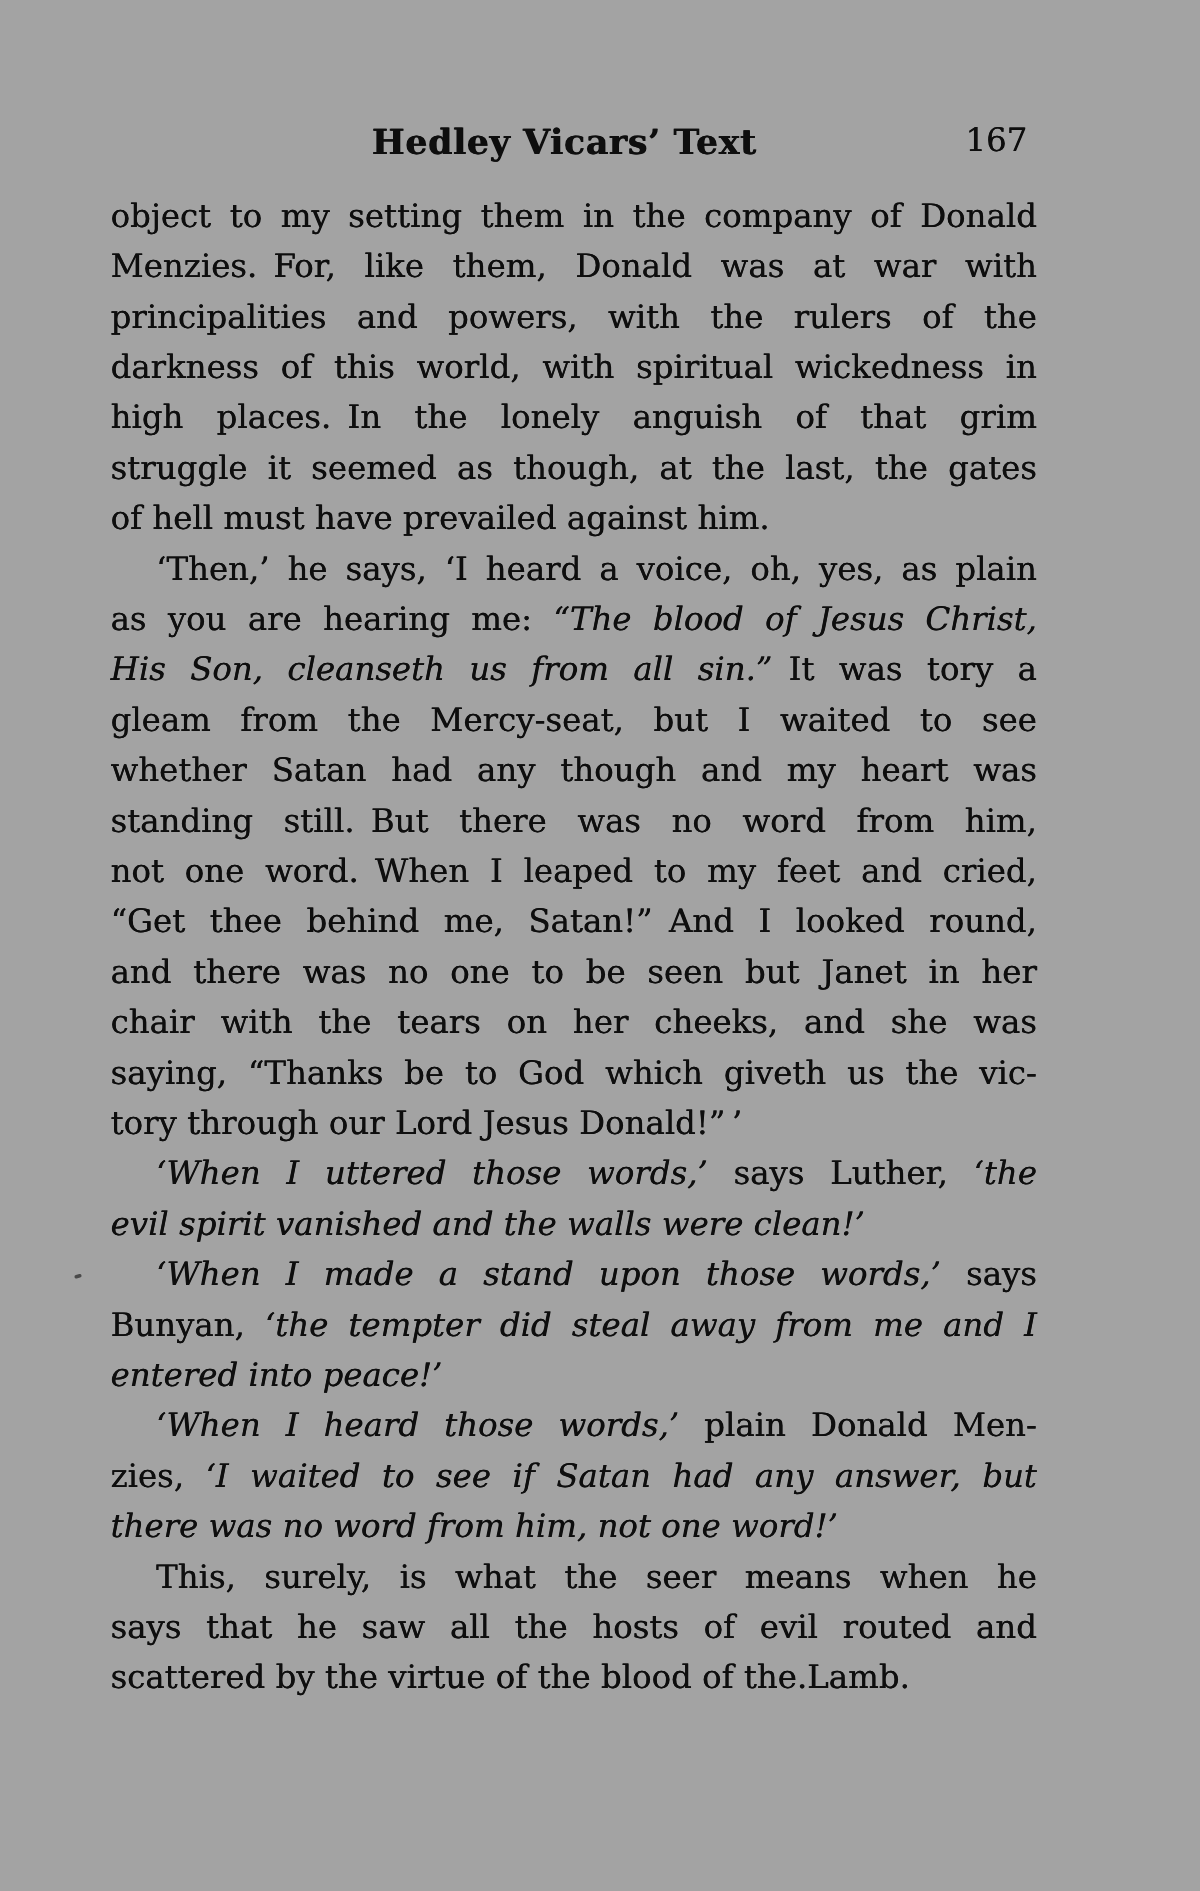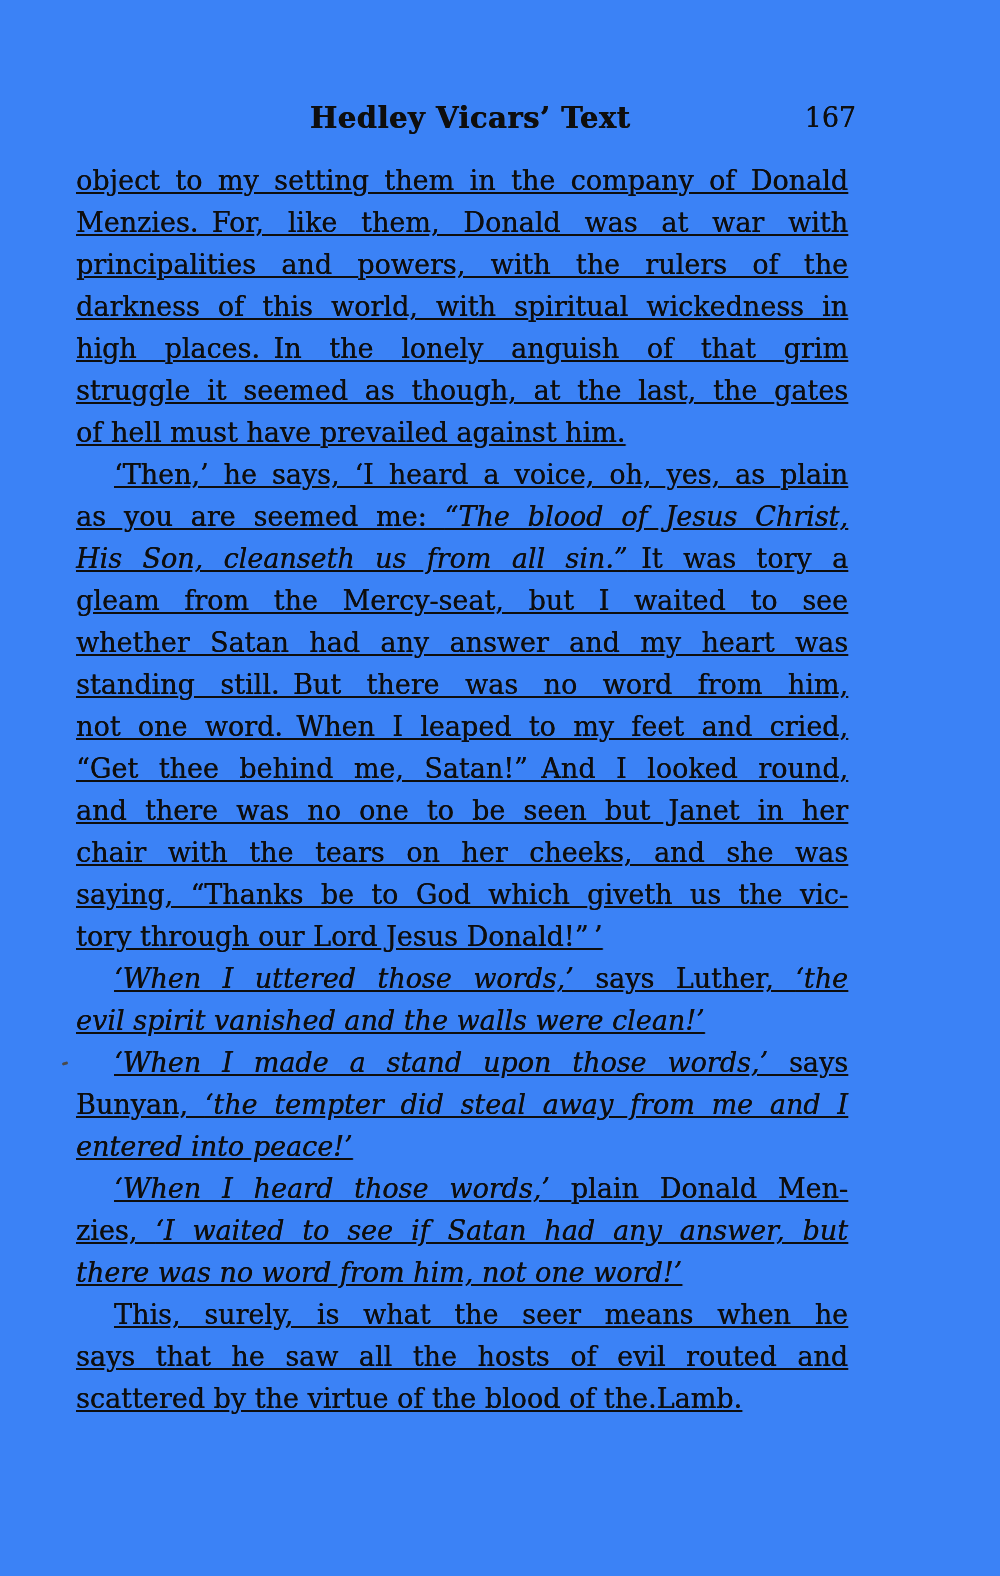--- a/index.html
+++ b/index.html
@@ -4,21 +4,21 @@
 <style>
   html, body {
     margin: 0;
     padding: 0;
     background: #ffffff;
   }
   .page {
     position: relative;
     width: 1000px;
     height: 1576px;
-    background: #3b82f6;
+    background: #a3a3a3;
     overflow: hidden;
     font-family: "DejaVu Serif", serif;
     color: #0e0e0e;
   }
   .running-head {
     position: absolute;
     top: 98px;
     left: 84px;
     width: 772px;
     height: 40px;
@@ -37,26 +37,25 @@
     top: 0;
     right: 0;
     font-size: 27px;
     line-height: 40px;
     font-variant-numeric: oldstyle-nums;
     text-shadow: 0.3px 0 0 currentColor;
   }
   .body-text {
     position: absolute;
     top: 160px;
-    left: 76px;
+    left: 92px;
     width: 772px;
     font-size: 27px;
     line-height: 42px;
     text-shadow: 0.3px 0 0 currentColor;
-    text-decoration: underline;
   }
   .line {
     text-align: justify;
     text-align-last: justify;
     -moz-text-align-last: justify;
     height: 42px;
     overflow: visible;
   }
   .line.end {
     text-align-last: left;
@@ -91,24 +90,24 @@
 
   <div class="body-text">
       <div class="line"><span class="ro">object to my setting them in the company of Donald</span></div>
       <div class="line"><span class="ro">Menzies. For, like them, Donald was at war with</span></div>
       <div class="line"><span class="ro">principalities and powers, with the rulers of the</span></div>
       <div class="line"><span class="ro">darkness of this world, with spiritual wickedness in</span></div>
       <div class="line"><span class="ro">high places. In the lonely anguish of that grim</span></div>
       <div class="line"><span class="ro">struggle it seemed as though, at the last, the gates</span></div>
       <div class="line end"><span class="ro">of hell must have prevailed against him.</span></div>
       <div class="line ind"><span class="ro">‘Then,’ he says, ‘I heard a voice, oh, yes, as plain</span></div>
-      <div class="line"><span class="ro">as you are seemed me: </span><span class="it">“The blood of Jesus Christ,</span></div>
+      <div class="line"><span class="ro">as you are hearing me: </span><span class="it">“The blood of Jesus Christ,</span></div>
       <div class="line"><span class="it">His Son, cleanseth us from all sin.”</span><span class="ro"> It was tory a</span></div>
       <div class="line"><span class="ro">gleam from the Mercy-seat, but I waited to see</span></div>
-      <div class="line"><span class="ro">whether Satan had any answer and my heart was</span></div>
+      <div class="line"><span class="ro">whether Satan had any though and my heart was</span></div>
       <div class="line"><span class="ro">standing still. But there was no word from him,</span></div>
       <div class="line"><span class="ro">not one word. When I leaped to my feet and cried,</span></div>
       <div class="line"><span class="ro">“Get thee behind me, Satan!” And I looked round,</span></div>
       <div class="line"><span class="ro">and there was no one to be seen but Janet in her</span></div>
       <div class="line"><span class="ro">chair with the tears on her cheeks, and she was</span></div>
       <div class="line"><span class="ro">saying, “Thanks be to God which giveth us the vic-</span></div>
       <div class="line end"><span class="ro">tory through our Lord Jesus Donald!” ’</span></div>
       <div class="line ind"><span class="it">‘When I uttered those words,’</span><span class="ro"> says Luther, </span><span class="it">‘the</span></div>
       <div class="line end"><span class="it">evil spirit vanished and the walls were clean!’</span></div>
       <div class="line ind"><span class="it">‘When I made a stand upon those words,’</span><span class="ro"> says</span></div>

